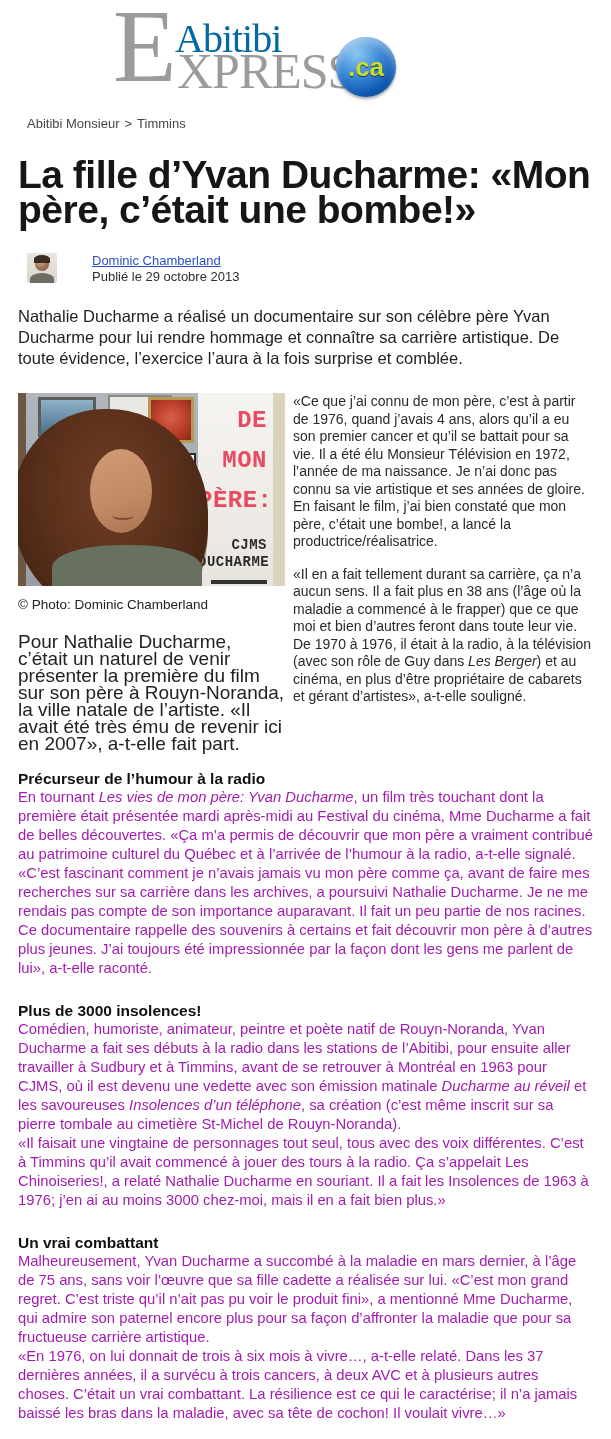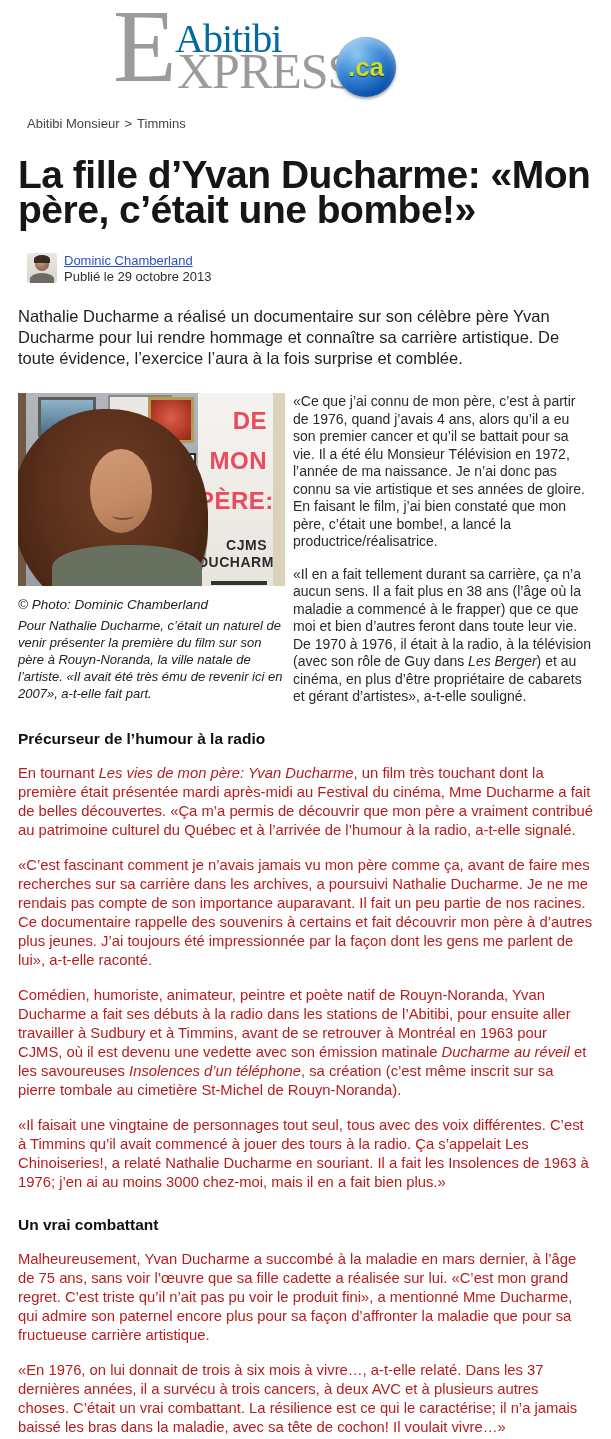--- a/index.html
+++ b/index.html
@@ -45,21 +45,21 @@
   .breadcrumb .sep { margin:0 5px; cursor:default; }
 
   
   h1.article-title {
     margin-top:26px;
     font-size:39px; line-height:35px; font-weight:700; color:#161616;
     letter-spacing:-0.5px;
   }
 
   
-  .byline { margin:26px 0 0 9px; display:flex; align-items:flex-start; }
+  .byline { margin:26px 0 0 9px; display:flex; align-items:flex-start;gap:28px; }
   .avatar {
     width:30px; height:30px; border-radius:3px; overflow:hidden; position:relative;
     background:linear-gradient(180deg,#e9e6e1,#d8d4cd);
     flex:0 0 auto;
   }
   .avatar .head { position:absolute; left:8px; top:4px; width:14px; height:14px; border-radius:50%;
     background:radial-gradient(circle at 40% 35%, #caa184, #8a6047 75%, #4a3424 100%); }
   .avatar .hair { position:absolute; left:7px; top:2px; width:16px; height:8px; border-radius:50% 50% 0 0; background:#3a2c20; }
   .avatar .torso { position:absolute; left:3px; bottom:-2px; width:24px; height:12px; border-radius:50% 50% 0 0; background:#6e6a64; }
   .byline-text { margin-left:7px; font-size:13px; line-height:15px; }
@@ -82,21 +82,21 @@
   .photo .frame.f1 { left:20px; top:4px; width:58px; height:40px; border:3px solid #5c5c58;
     background:linear-gradient(180deg,#8fb2c8,#49708a); }
   .photo .frame.f2 { left:90px; top:2px; width:64px; height:42px; border:2px solid #8a8a84;
     background:#e9e8e2; }
   .photo .frame.f3 { left:130px; top:4px; width:46px; height:46px; border:3px solid #b79a52;
     background:radial-gradient(circle at 50% 45%, #d9604a 0%, #b53a28 60%, #87291b 100%); }
   .photo .frame.f4 { left:126px; top:60px; width:52px; height:30px; border:2px solid #2a2a2a;
     background:#f1f0ea; }
   .photo .poster { position:absolute; left:180px; top:0; width:75px; height:193px;
     background:linear-gradient(180deg,#f6f4f0,#e8e5df);
-    text-align:right; padding:8px 6px 0 0; }
+    text-align:right; padding:8px 6px 0 0;font-family:Liberation Mono, monospace; }
   .poster .red-line { font-weight:700; font-size:24px; line-height:40px; color:#e94a60; letter-spacing:0.5px; display:block; }
   .poster .dark-group { margin-top:16px; }
   .poster .dark-line { font-weight:700; font-size:14px; line-height:17px; color:#2b2b2b; display:block; letter-spacing:0.5px; }
   .poster .bar { display:inline-block; width:56px; height:4px; background:#333; margin-top:4px; }
   .photo .hair {
     position:absolute; left:-6px; top:16px; width:196px; height:210px;
     border-radius:48% 52% 45% 55%;
     background:radial-gradient(ellipse at 50% 38%, #6f3d24 0%, #5b311c 45%, #422312 85%);
   }
   .photo .hair2 {
@@ -106,31 +106,31 @@
   }
   .photo .face {
     position:absolute; left:72px; top:56px; width:62px; height:84px; border-radius:50%;
     background:linear-gradient(160deg,#d19b77 0%, #c28a64 60%, #a9714f 100%);
   }
   .photo .smile { position:absolute; left:94px; top:118px; width:22px; height:9px;
     border-bottom:2px solid #7c4b33; border-radius:50%; }
   .photo .shirt { position:absolute; left:34px; top:152px; width:150px; height:50px;
     border-radius:45% 45% 0 0; background:#68705f; }
 
-  figcaption { margin-top:10px; width:267px; font-style:italic; color:#222; }
+  figcaption { margin-top:10px; width:267px; color:#222; }
   .photo-credit { font-size:13.5px; line-height:17px; }
-  .photo-caption { margin-top:4px; font-size:13px; line-height:17px; }
+  .photo-caption { margin-top:20px; font-size:19px; line-height:17px; }
 
   
   p.beside { font-size:14px; line-height:17.5px; color:#2a2a2a; margin-bottom:15px; overflow:visible; }
 
   
   section { clear:both; }
   h3.section-heading { font-size:15.5px; font-weight:700; color:#111; margin:24px 0 0; }
-  p.body-p { font-size:14.8px; line-height:19px; color:#b91c1c; margin-top:16px; }
+  p.body-p { font-size:14.8px; line-height:19px; color:#a21caf; }
 </style>
 </head>
 <body>
 
 <div class="page">
 
   <header class="site-header">
     <a class="logo">
       <span class="logo-e">E</span>
       <span class="logo-abitibi">Abitibi</span>
@@ -194,20 +194,21 @@
     <p class="beside"><span>«Ce que j’ai connu de mon père, c’est à partir de 1976, quand j’avais 4 ans, alors qu’il a eu son premier cancer et qu’il se battait pour sa vie. Il a été élu Monsieur Télévision en 1972, l’année de ma naissance. Je n’ai donc pas connu sa vie artistique et ses années de gloire. En faisant le film, j’ai bien constaté que mon père, c’était une bombe!, a lancé la productrice/réalisatrice.</span></p>
     <p class="beside"><span>«Il en a fait tellement durant sa carrière, ça n’a aucun sens. Il a fait plus en 38 ans (l’âge où la maladie a commencé à le frapper) que ce que moi et bien d’autres feront dans toute leur vie. De 1970 à 1976, il était à la radio, à la télévision (avec son rôle de Guy dans </span><span style="font-style: italic;">Les Berger</span><span>) et au cinéma, en plus d’être propriétaire de cabarets et gérant d’artistes», a-t-elle souligné.</span></p>
 
     <section>
       <h3 class="section-heading">Précurseur de l’humour à la radio</h3>
       <p class="body-p"><span>En tournant </span><span style="font-style: italic;">Les vies de mon père: Yvan Ducharme</span><span>, un film très touchant dont la première était présentée mardi après-midi au Festival du cinéma, Mme Ducharme a fait de belles découvertes. «Ça m’a permis de découvrir que mon père a vraiment contribué au patrimoine culturel du Québec et à l’arrivée de l’humour à la radio, a-t-elle signalé.</span></p>
       <p class="body-p"><span>«C’est fascinant comment je n’avais jamais vu mon père comme ça, avant de faire mes recherches sur sa carrière dans les archives, a poursuivi Nathalie Ducharme. Je ne me rendais pas compte de son importance auparavant. Il fait un peu partie de nos racines. Ce documentaire rappelle des souvenirs à certains et fait découvrir mon père à d’autres plus jeunes. J’ai toujours été impressionnée par la façon dont les gens me parlent de lui», a-t-elle raconté.</span></p>
     </section>
 
     <section>
+      <h3 class="section-heading">Plus de 3000 insolences!</h3>
       <p class="body-p"><span>Comédien, humoriste, animateur, peintre et poète natif de Rouyn-Noranda, Yvan Ducharme a fait ses débuts à la radio dans les stations de l’Abitibi, pour ensuite aller travailler à Sudbury et à Timmins, avant de se retrouver à Montréal en 1963 pour CJMS, où il est devenu une vedette avec son émission matinale </span><span style="font-style: italic;">Ducharme au réveil</span><span> et les savoureuses </span><span style="font-style: italic;">Insolences d’un téléphone</span><span>, sa création (c’est même inscrit sur sa pierre tombale au cimetière St-Michel de Rouyn-Noranda).</span></p>
       <p class="body-p"><span>«Il faisait une vingtaine de personnages tout seul, tous avec des voix différentes. C’est à Timmins qu’il avait commencé à jouer des tours à la radio. Ça s’appelait Les Chinoiseries!, a relaté Nathalie Ducharme en souriant. Il a fait les Insolences de 1963 à 1976; j’en ai au moins 3000 chez-moi, mais il en a fait bien plus.»</span></p>
     </section>
 
     <section>
       <h3 class="section-heading">Un vrai combattant</h3>
       <p class="body-p"><span>Malheureusement, Yvan Ducharme a succombé à la maladie en mars dernier, à l’âge de 75 ans, sans voir l’œuvre que sa fille cadette a réalisée sur lui. «C’est mon grand regret. C’est triste qu’il n’ait pas pu voir le produit fini», a mentionné Mme Ducharme, qui admire son paternel encore plus pour sa façon d’affronter la maladie que pour sa fructueuse carrière artistique.</span></p>
       <p class="body-p"><span>«En 1976, on lui donnait de trois à six mois à vivre…, a-t-elle relaté. Dans les 37 dernières années, il a survécu à trois cancers, à deux AVC et à plusieurs autres choses. C’était un vrai combattant. La résilience est ce qui le caractérise; il n’a jamais baissé les bras dans la maladie, avec sa tête de cochon! Il voulait vivre…»</span></p>
     </section>
 

